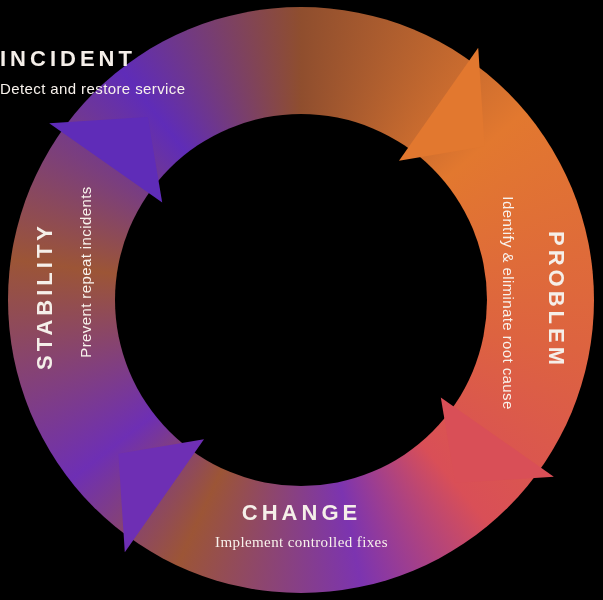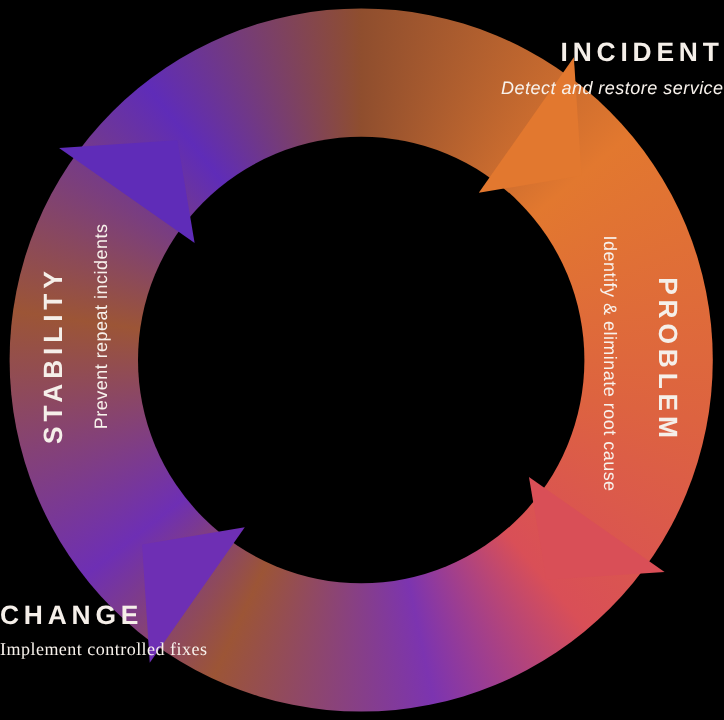--- a/index.html
+++ b/index.html
@@ -52,32 +52,32 @@
   }
   .stage-desc {
     color: #f8f2ec;
     font-size: 15px;
     font-weight: 400;
     letter-spacing: 0.4px;
     white-space: nowrap;
   }
   .label-top {
     position: absolute;
-    top: 31px;
+    top: 46px;
     left: 0;
     right: 0;
-    text-align: right;
+    text-align: left;
   }
-  .label-top .stage-desc { margin-top: 8px; font-style: italic; }
+  .label-top .stage-desc { margin-top: 8px; }
   .label-bottom {
     position: absolute;
     top: 500px;
     left: 0;
     right: 0;
-    text-align: left;
+    text-align: center;
   }
   .label-bottom .stage-desc { margin-top: 8px; font-family: Liberation Serif, serif; }
   .rot {
     position: absolute;
     white-space: nowrap;
   }
   .rot-right-title {
     left: 556px;
     top: 300px;
     transform: translate(-50%, -50%) rotate(90deg);

